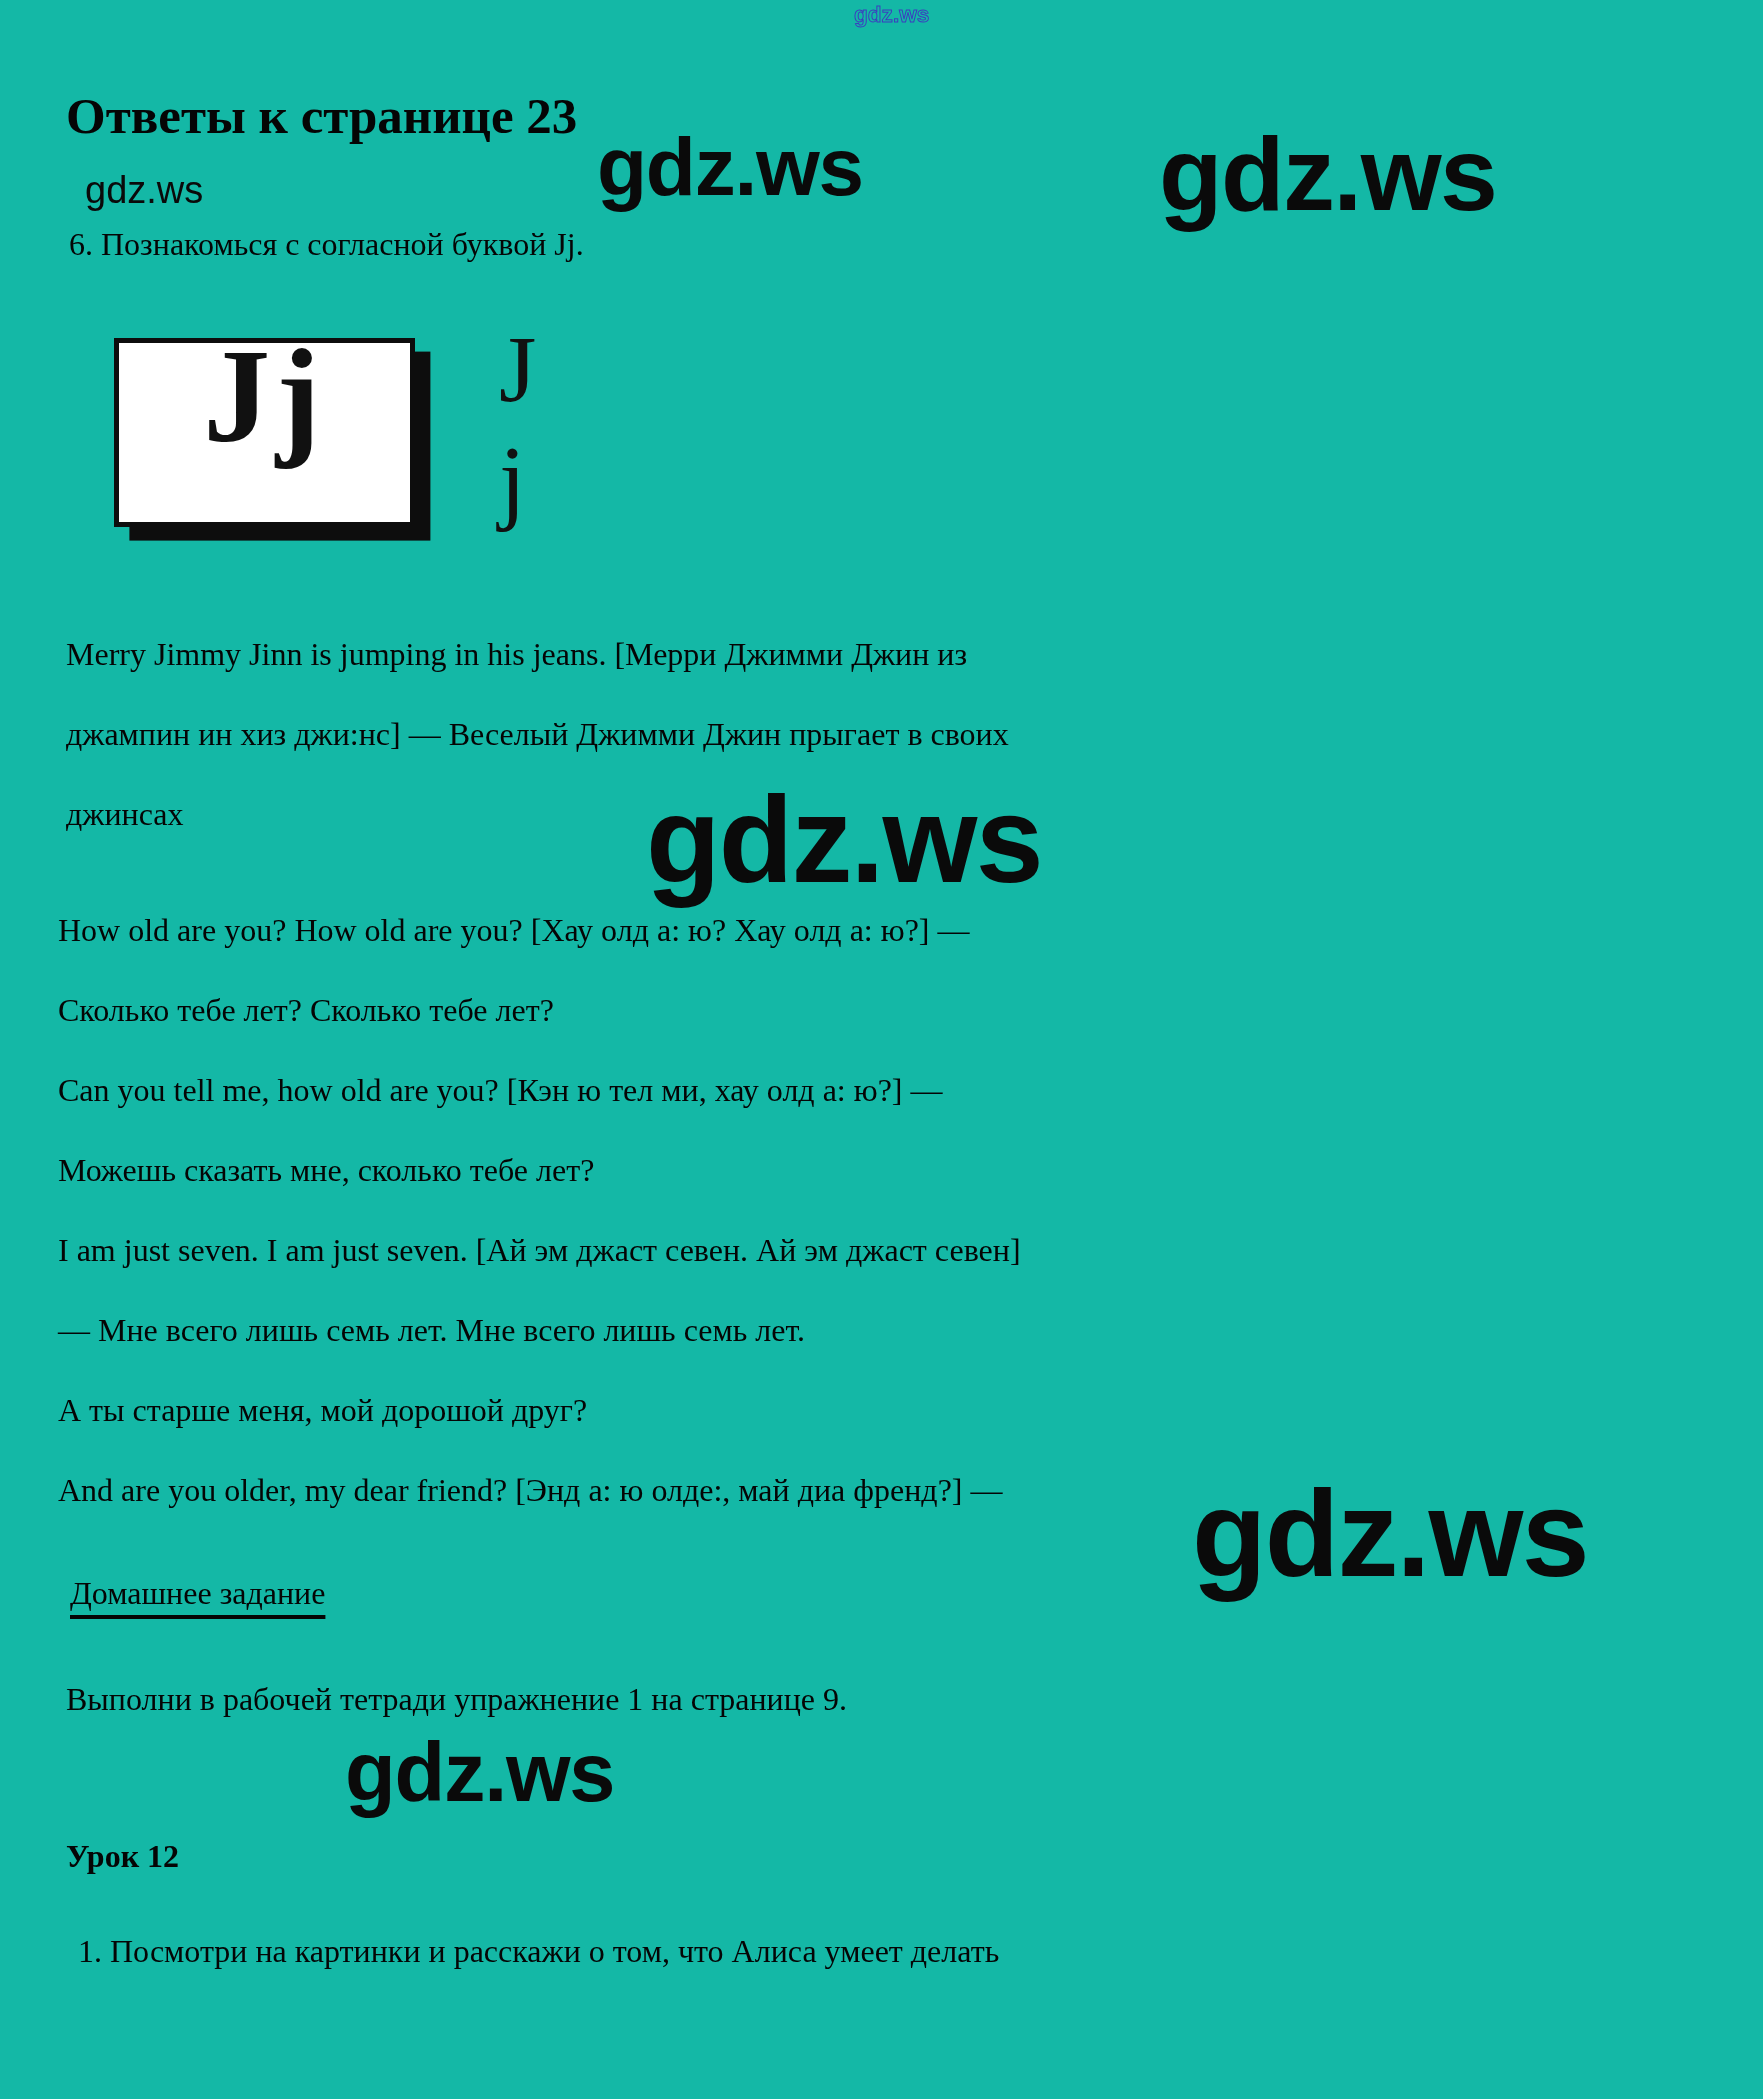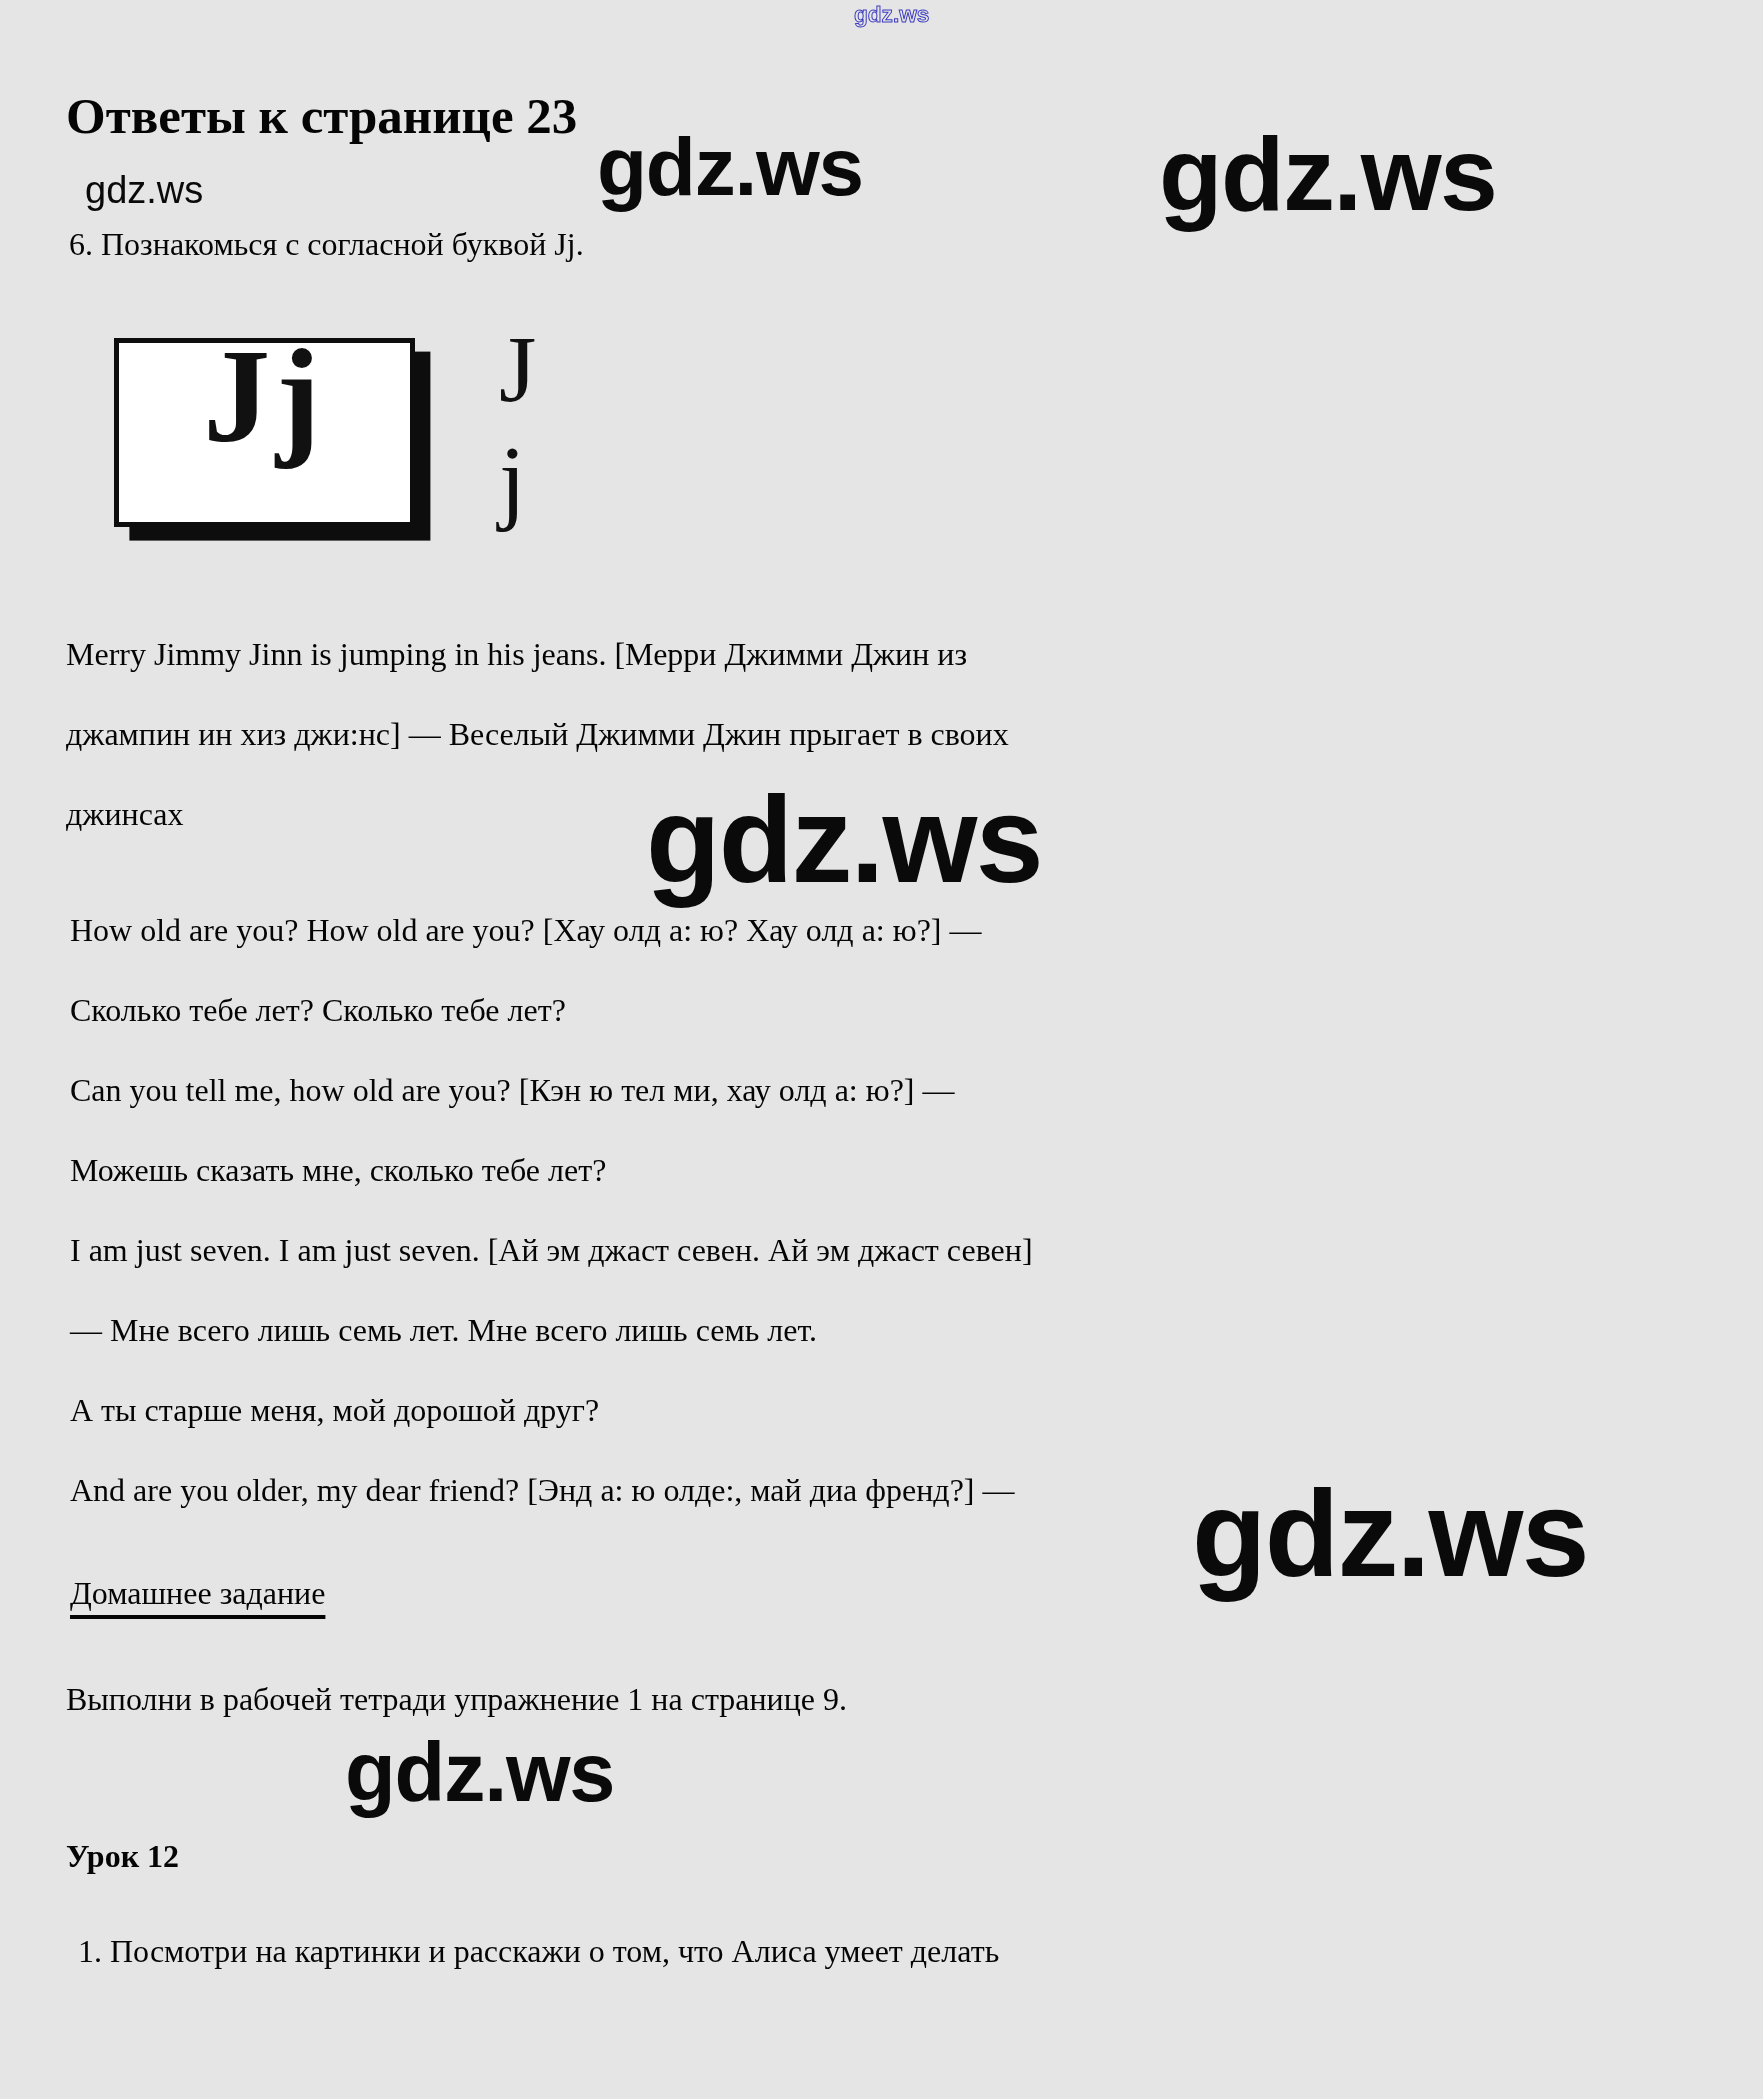--- a/index.html
+++ b/index.html
@@ -4,21 +4,21 @@
 <style>
   html, body {
     margin: 0;
     padding: 0;
     background: #ffffff;
   }
   .page {
     position: relative;
     width: 1764px;
     height: 2100px;
-    background: #e5e5e5;
+    background: #14b8a6;
     overflow: hidden;
     font-family: "Liberation Serif", serif;
     color: #000000;
   }
   .abs { position: absolute; white-space: nowrap; }
 
   
   .body-text {
     font-family: "Liberation Serif", serif;
     font-size: 32px;
@@ -30,21 +30,21 @@
   
   .answers-heading {
     left: 66px; top: 86px;
     font-size: 51px;
     font-weight: 700;
     line-height: 1.2;
     color: #050505;
   }
   .task6-heading  { left: 69px;  top: 204px; }
   .para1          { left: 66px;  top: 614px; }
-  .dialogue       { left: 70px;  top: 890px; }
+  .dialogue       { left: 58px;  top: 890px; }
   .hw-heading {
     left: 70px; top: 1553px;
     text-decoration: underline;
     text-decoration-thickness: 3.6px;
     text-underline-offset: 11px;
   }
   .hw-text        { left: 66px;  top: 1659px; }
   .lesson-heading { left: 66px;  top: 1816px; font-weight: 700; }
   .task1-text     { left: 78px;  top: 1911px; }
 

